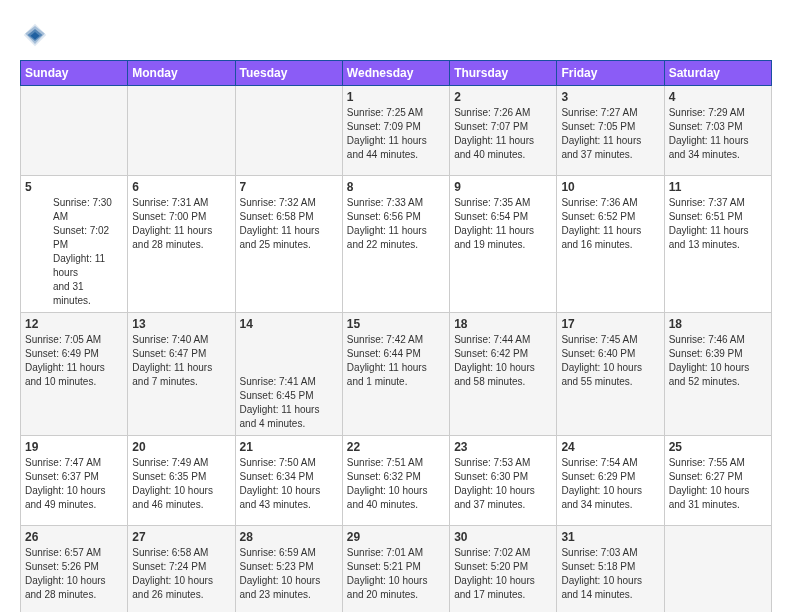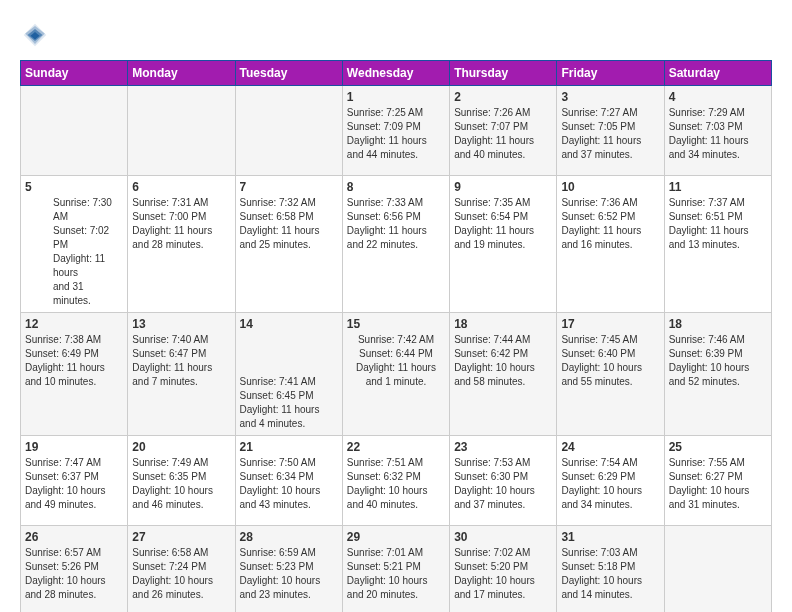--- a/index.html
+++ b/index.html
@@ -52,21 +52,21 @@
     .location {
       font-size: 14px;
       color: #555;
     }
     table {
       width: 100%;
       border-collapse: collapse;
       table-layout: fixed;
     }
     thead tr th {
-      background: #a21caf;
+      background: #8b5cf6;
       color: #fff;
       font-size: 12px;
       font-weight: bold;
       padding: 5px 4px;
       text-align: left;
       border: 1px solid #1a50a0;
     }
     tbody tr td {
       vertical-align: top;
       border: 1px solid #ccc;
@@ -209,42 +209,42 @@
           <span class="day-num">11</span>
           <div class="day-info" style="white-space: pre-line;">Sunrise: 7:37 AM
 Sunset: 6:51 PM
 Daylight: 11 hours
 and 13 minutes.</div>
         </td>
       </tr>
       <tr>
         <td>
           <span class="day-num">12</span>
-          <div class="day-info" style="white-space: pre-line;">Sunrise: 7:38 AM
+          <div class="day-info" style="white-space: pre-line;">Sunrise: 7:05 AM
 Sunset: 6:49 PM
 Daylight: 11 hours
 and 10 minutes.</div>
         </td>
         <td>
           <span class="day-num">13</span>
           <div class="day-info" style="white-space: pre-line;">Sunrise: 7:40 AM
 Sunset: 6:47 PM
 Daylight: 11 hours
 and 7 minutes.</div>
         </td>
         <td>
           <span class="day-num">14</span>
           <div class="day-info" style="white-space: pre-line; margin-top: 44px;">Sunrise: 7:41 AM
 Sunset: 6:45 PM
 Daylight: 11 hours
 and 4 minutes.</div>
         </td>
         <td>
           <span class="day-num">15</span>
-          <div class="day-info" style="white-space: pre-line; text-align: center;">Sunrise: 7:42 AM
+          <div class="day-info" style="white-space: pre-line;">Sunrise: 7:42 AM
 Sunset: 6:44 PM
 Daylight: 11 hours
 and 1 minute.</div>
         </td>
         <td>
           <span class="day-num">18</span>
           <div class="day-info" style="white-space: pre-line;">Sunrise: 7:44 AM
 Sunset: 6:42 PM
 Daylight: 10 hours
 and 58 minutes.</div>

